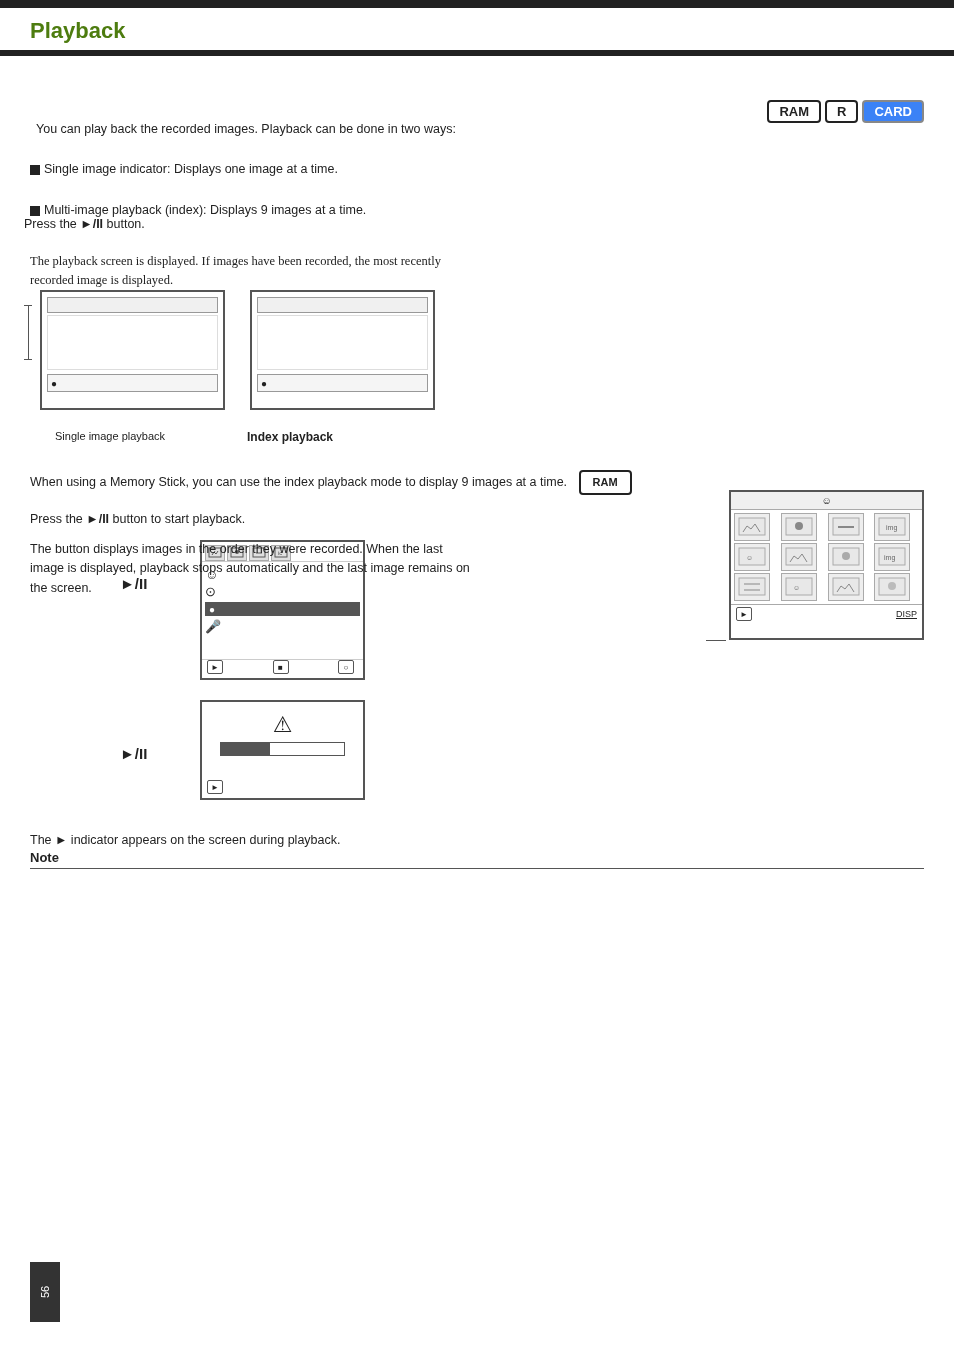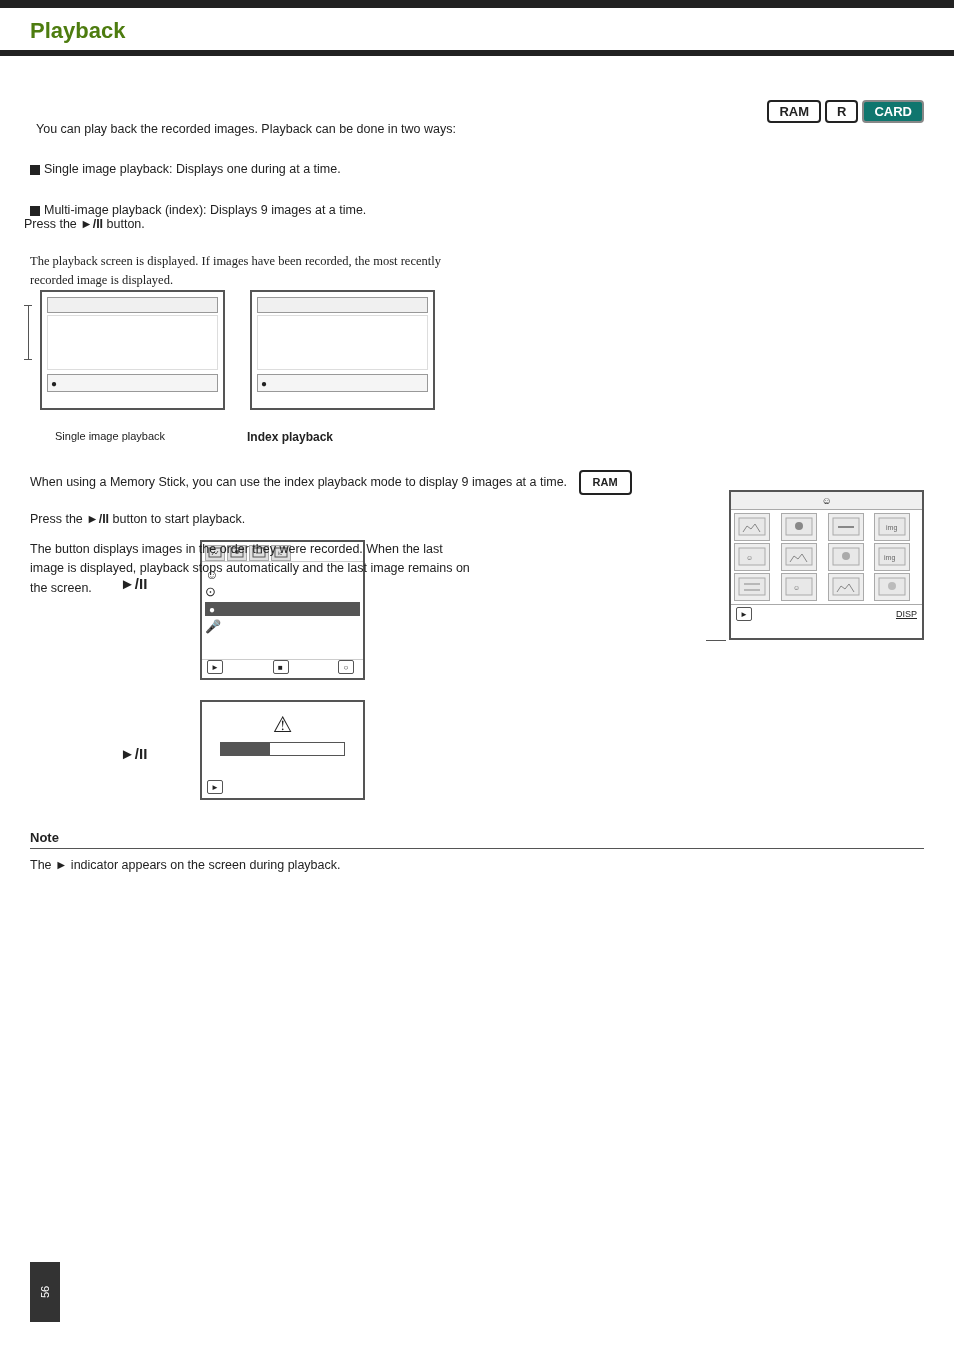--- a/index.html
+++ b/index.html
@@ -35,21 +35,21 @@
       border: 2px solid #222;
       border-radius: 4px;
       padding: 2px 10px;
       font-size: 13px;
       font-weight: bold;
       color: #222;
       background: #fff;
     }
 
     .badge.filled {
-      background: #0f766e;
+      background: #3b82f6;
       color: #fff;
       border-color: #888;
       text-align: right;
     }
 
     
     .para {
       position: absolute;
       font-size: 12.5px;
       line-height: 1.55;
@@ -188,21 +188,21 @@
   <div class="badge">RAM</div>
   <div class="badge">R</div>
   <div class="badge filled">CARD</div>
 </div>
 
 <div class="para" style="top:120px;left:30px;right:30px;margin-left:6px;">
   <span>You can play back the recorded images. Playback can be done in two ways:</span>
 </div>
 
 <div class="para" style="top:160px;left:30px;right:30px;">
-  <span class="bullet-square"></span><span>Single image playback: Displays one during at a time.</span>
+  <span class="bullet-square"></span><span>Single image indicator: Displays one image at a time.</span>
 </div>
 
 <div class="para" style="top:185px;left:30px;right:30px;margin-top:16px;">
   <span class="bullet-square"></span><span>Multi-image playback (index): Displays 9 images at a time.</span>
 </div>
 
 <div class="para" style="top:215px;left:24px;right:480px;">
   Press the <strong>►/II</strong> button.
 </div>
 
@@ -417,21 +417,21 @@
 
   <div style="display:flex;align-items:center;justify-content:space-between;padding:2px 5px;border-top:1px solid #aaa;">
     <div class="screen-btn">►</div>
     <span style="font-size:9px;text-decoration:underline;">DISP</span>
   </div>
 </div>
 
 <div style="position:absolute;top:640px;right:228px;width:20px;height:1px;background:#555;"></div>
 
 <div style="position:absolute;top:830px;left:30px;right:30px;">
-  <div style="font-size:13px;font-weight:bold;border-bottom:1px solid #555;padding-bottom:3px;margin-bottom:6px;">Note</div>
   <div style="font-size:12.5px;line-height:1.6;">
     The ► indicator appears on the screen during playback.
   </div>
+  <div style="font-size:13px;font-weight:bold;border-bottom:1px solid #555;padding-bottom:3px;margin-bottom:6px;">Note</div>
 </div>
 
 <div class="page-indicator">
   <span>56</span>
 </div>
 
 </body></html>

